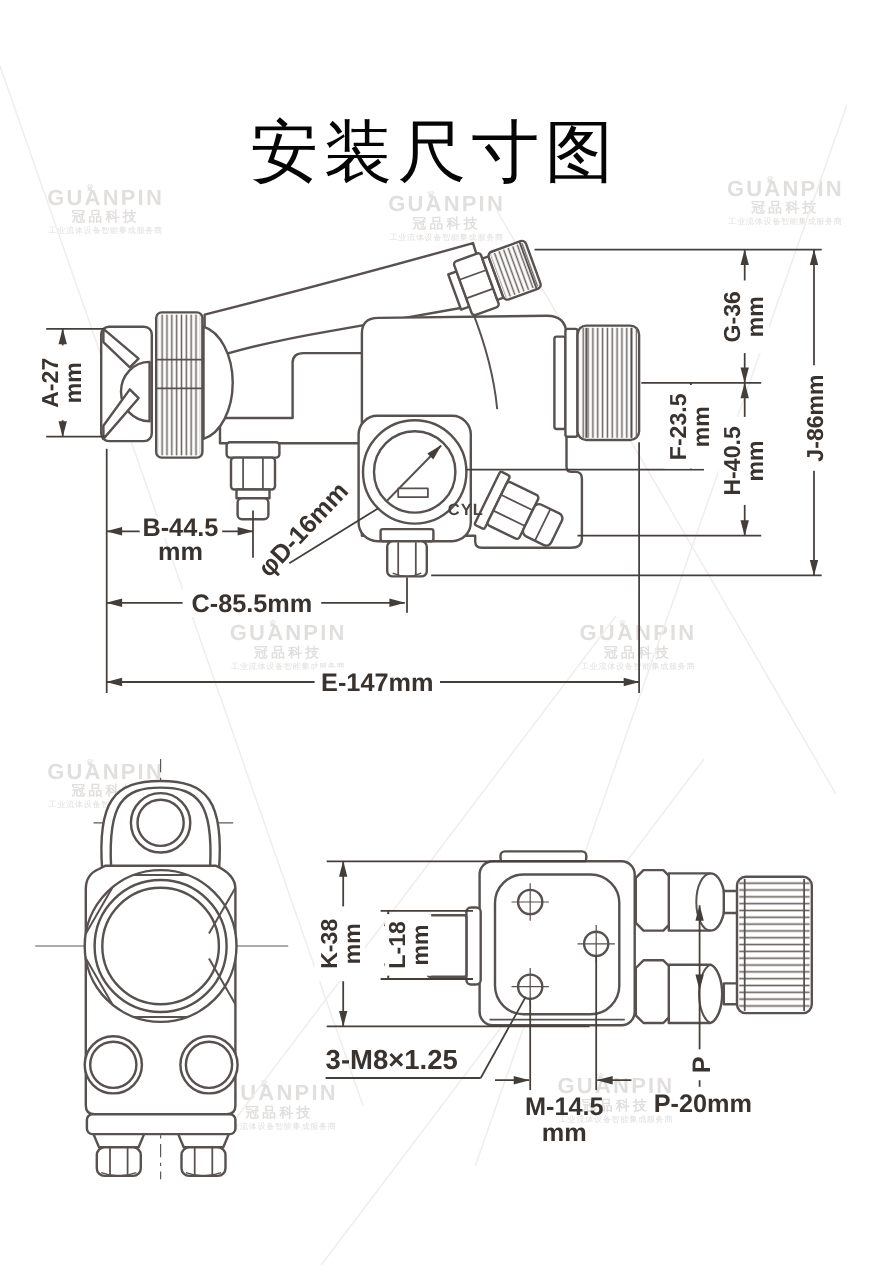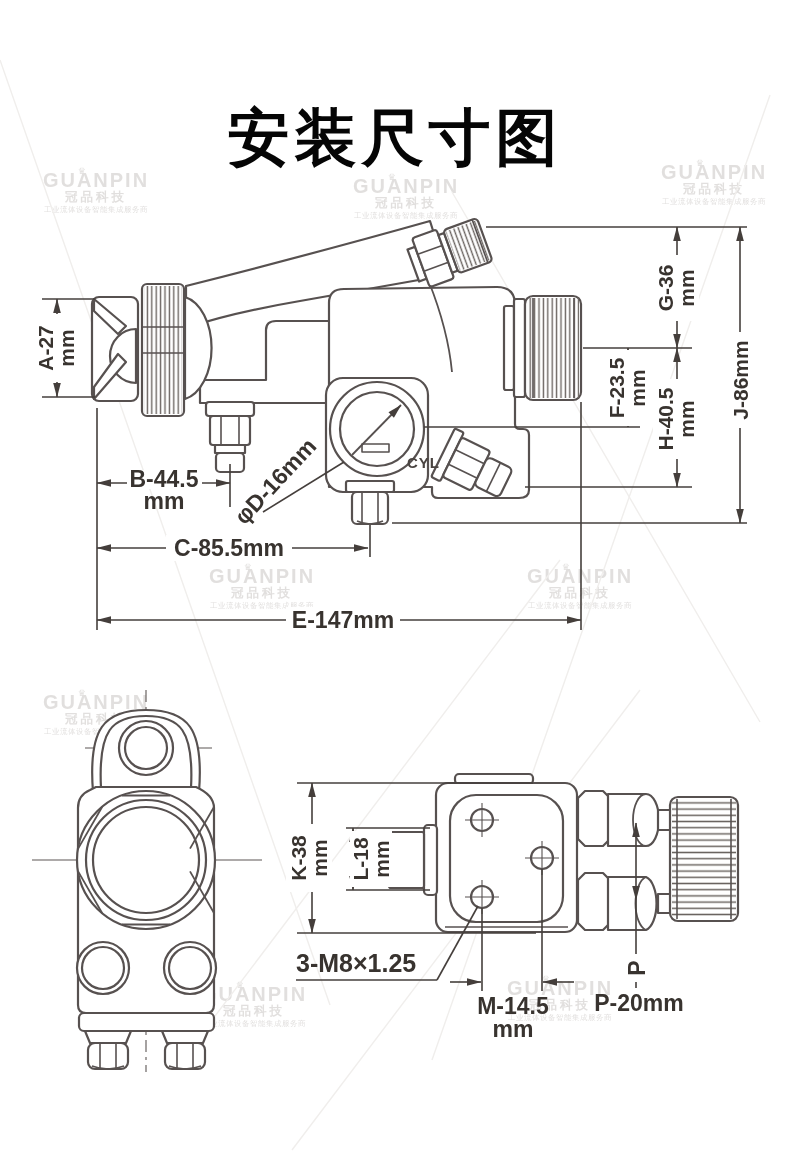--- a/index.html
+++ b/index.html
@@ -1,19 +1,19 @@
 <!DOCTYPE html>
 <html><head>
 <meta charset="utf-8">
 <style>
   html,body{margin:0;padding:0;background:#fff;}
   #stage{position:relative;width:790px;height:1157px;background:#ffffff;overflow:hidden;
          font-family:"Liberation Sans","DejaVu Sans",sans-serif;}
   #page-title{position:absolute;left:0;top:96px;width:790px;text-align:center;
-      font-size:62px;font-weight:700;color:#050505;letter-spacing:5px;}
+      font-size:62px;font-weight:400;color:#050505;letter-spacing:5px;}
   svg{position:absolute;left:0;top:0;}
   svg text{font-family:"Liberation Sans","DejaVu Sans",sans-serif;fill:#38332f;font-weight:700;}
   .dimtxt{font-size:21px;}
   .dimtxtH{font-size:23px;}
   .thread{font-size:25px;}
   .cyl{font-size:15px;letter-spacing:1px;fill:#4a4441;}
   
   .wm{position:absolute;width:140px;text-align:center;color:#c5c1be;opacity:.5;pointer-events:none;}
   .wm .b{position:relative;font-size:20px;font-weight:800;letter-spacing:2px;line-height:20px;}
   .wm .crown{position:absolute;left:37%;top:-9px;font-size:9px;}

